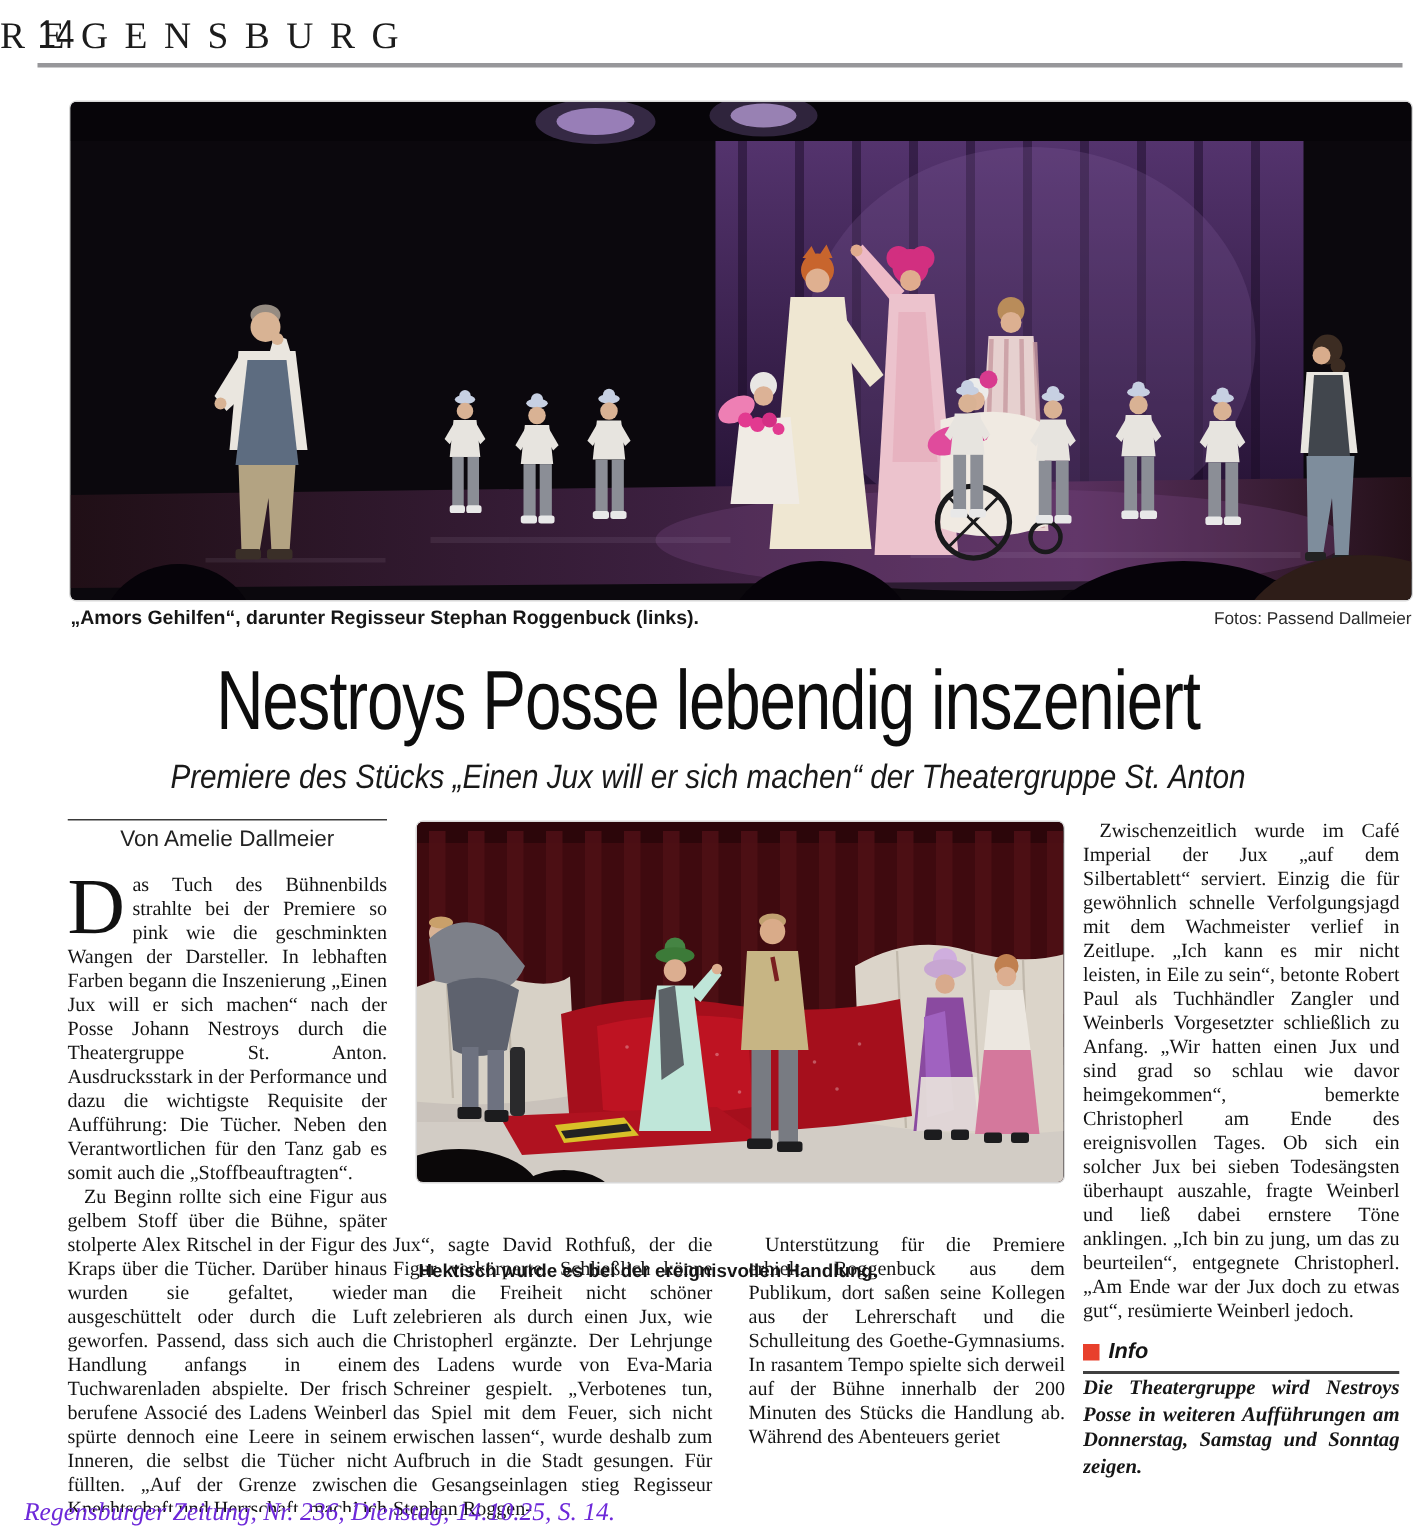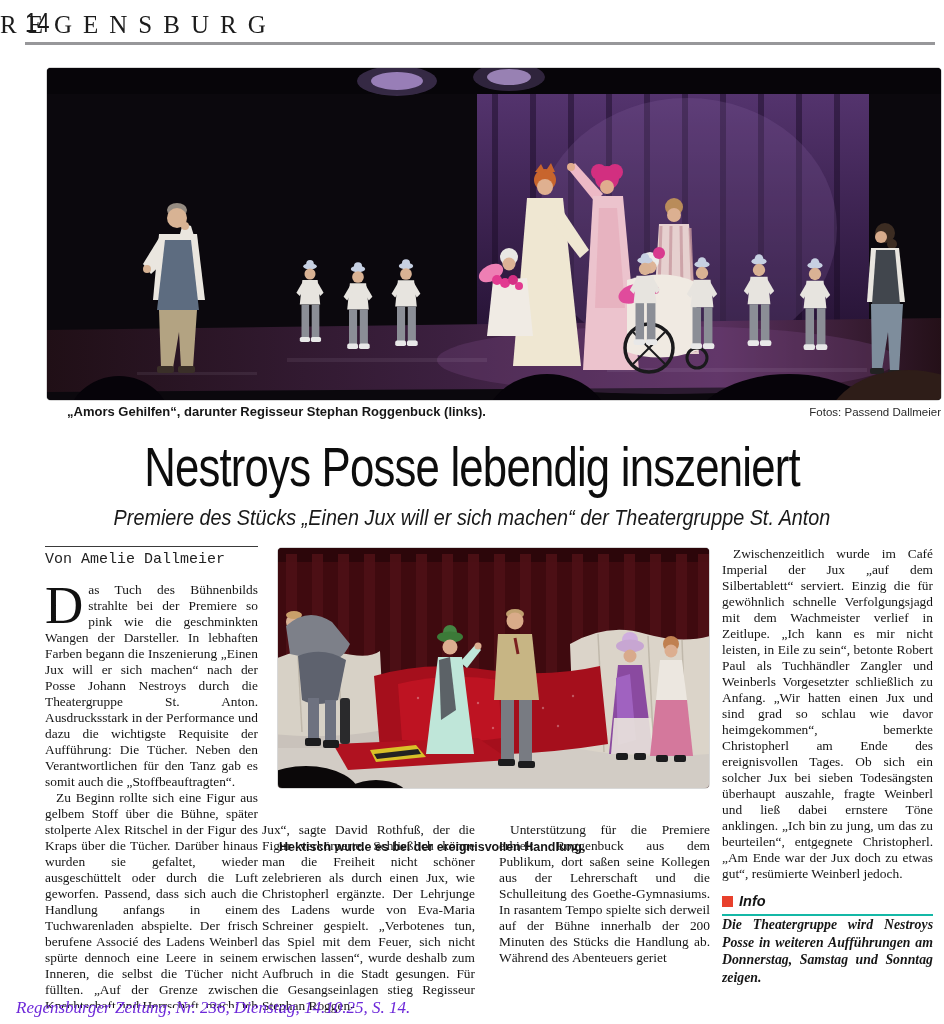--- a/index.html
+++ b/index.html
@@ -20,21 +20,21 @@
   .header-rule{position:absolute;left:25px;right:9px;top:42px;height:3px;background:#97979a;}
   
   .photo{position:absolute;border-radius:4px;overflow:hidden;background:#0b080d;box-shadow:0 0 0 1px #d8d8d8;}
   #main-photo{left:47px;top:68px;width:894px;height:332px;}
   #inline-photo{left:278px;top:548px;width:431px;height:240px;}
   .photo svg{display:block;}
   .caption-row{
     position:absolute;left:47px;top:404px;width:894px;display:flex;
     justify-content:space-between;align-items:baseline;
   }
-  .caption{font-family:"Liberation Sans",sans-serif;font-weight:bold;font-size:13px;color:#161616;margin-left:20px;}
+  .caption{font-family:"Liberation Sans",sans-serif;font-weight:bold;font-size:13px;color:#161616;}
   .credit{font-family:"Liberation Sans",sans-serif;font-size:11.5px;color:#2a2a2a;}
   .inline-caption{
     position:absolute;left:279px;top:794px;width:430px;
     font-family:"Liberation Sans",sans-serif;font-weight:bold;font-size:12.5px;color:#161616;margin-top:46px;
   }
   
   .headline{
     position:absolute;left:0;top:437px;width:944px;margin:0;text-align:center;
     font-family:"Liberation Sans",sans-serif;font-weight:400;font-size:56px;line-height:60px;
     color:#0d0d0d;transform:scaleX(.78);transform-origin:50% 50%;letter-spacing:-1px;
@@ -47,30 +47,31 @@
   
   .col{position:absolute;font-size:13.4px;line-height:16px;}
   .col p{margin:0;text-align:justify;hyphens:auto;-webkit-hyphens:auto;}
   .col p.indent{text-indent:11px;}
   #col1{left:45px;top:546px;width:213px;height:462px;overflow:hidden;}
   #col2{left:262px;top:822px;width:213px;height:196px;overflow:hidden;}
   #col3{left:499px;top:822px;width:211px;height:196px;overflow:hidden;}
   #col4{left:722px;top:546px;width:211px;height:462px;overflow:hidden;}
   .byline-rule{height:1px;background:#3a3a3a;margin:0 0 5px 0;}
   .byline{
-    font-family:Liberation Mono, monospace;font-size:15px;color:#222;
+    font-family:Liberation Sans, sans-serif;font-size:15px;color:#222;
     margin:0 0 14px 0;
+    text-align:center;
   }
   .dropcap{
     float:left;font-family:"Liberation Serif",serif;font-size:53px;line-height:42px;
     padding:2px 5px 0 0;color:#111;
   }
   
   .info-box{margin-top:11px;}
-  .info-head{display:flex;align-items:center;gap:6px;padding-bottom:5px;border-bottom:2px solid #14b8a6;}
+  .info-head{display:flex;align-items:center;gap:6px;padding-bottom:5px;border-bottom:2px solid #404040;}
   .info-square{width:11px;height:11px;background:#e8402c;}
   .info-label{font-family:"Liberation Sans",sans-serif;font-weight:bold;font-style:italic;font-size:14.5px;color:#141414;}
   .info-text{
     margin-top:8px;font-family:"Liberation Serif",serif;font-style:italic;font-weight:bold;
     font-size:13.8px;line-height:17.5px;color:#161616;text-align:left;
   }
   
   .footer-citation{
     position:absolute;left:16px;top:998px;font-family:"Liberation Serif",serif;
     font-style:italic;font-size:17px;color:#6d28d9;

